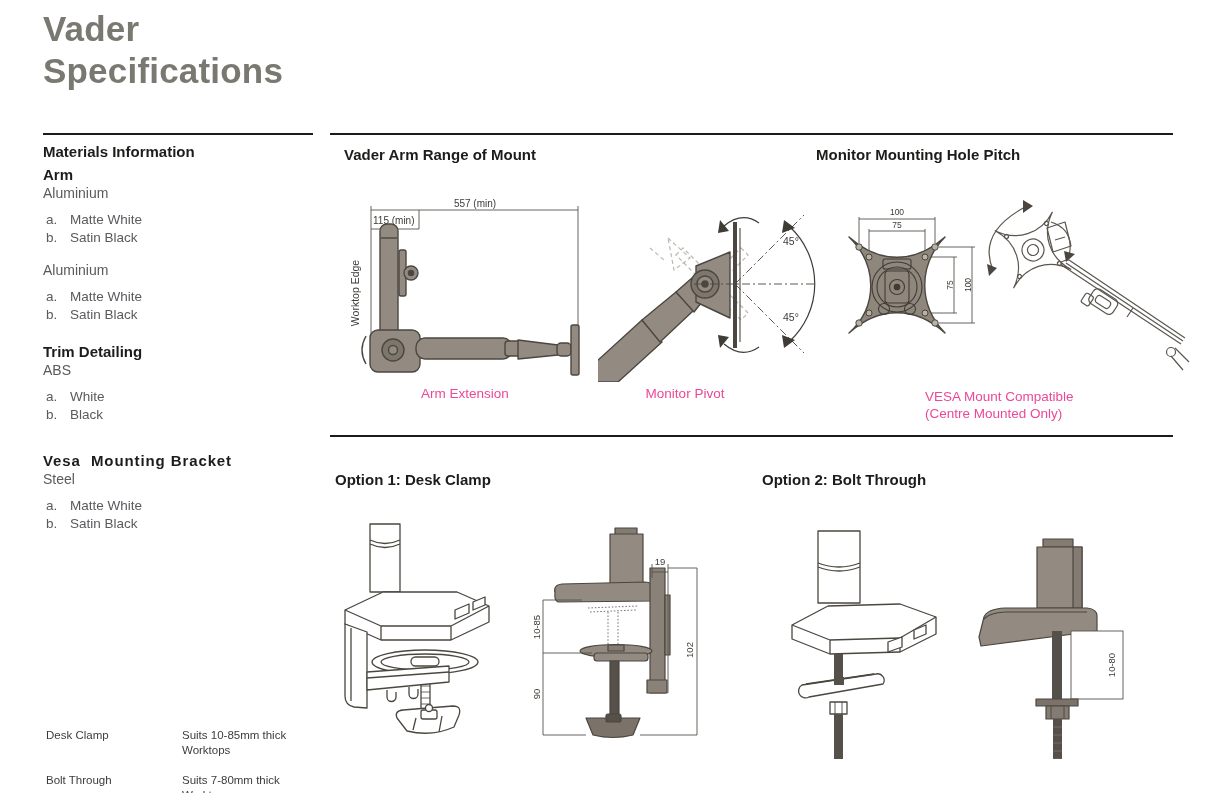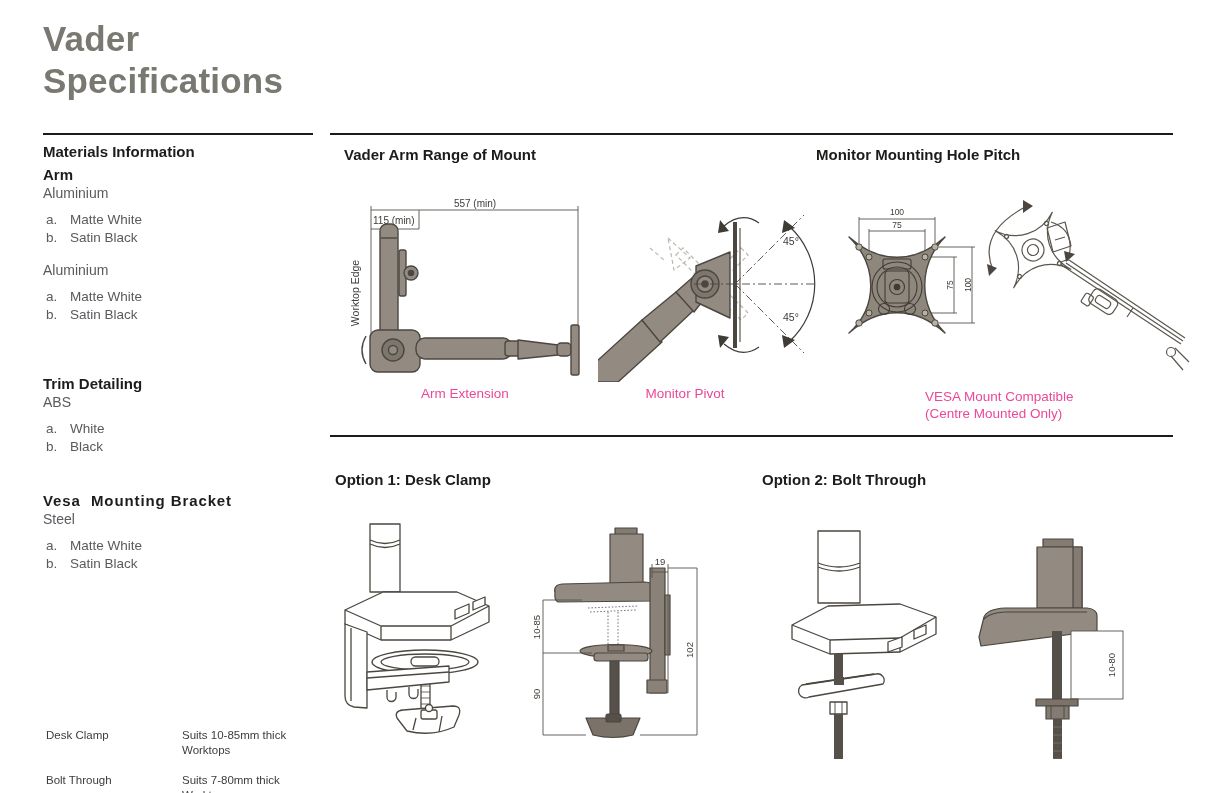--- a/index.html
+++ b/index.html
@@ -2,28 +2,28 @@
 <html><head>
 <meta charset="utf-8">
 <style>
   html,body{margin:0;padding:0;}
   body{
     width:1217px;height:793px;background:#ffffff;overflow:hidden;position:relative;
     font-family:"Liberation Sans", sans-serif;color:#1d1c1a;
   }
   .abs{position:absolute;}
   .page-title{
-    left:43px;top:18px;font-size:35px;font-weight:700;line-height:42px;
+    left:43px;top:8px;font-size:35px;font-weight:700;line-height:42px;
     color:#797871;letter-spacing:.2px;
   }
   .rule{background:#1c1b19;height:2px;}
   .head{font-size:15px;font-weight:700;color:#1d1c1a;white-space:nowrap;}
   .mat-sec{left:43px;width:272px;}
   .mat-name{font-size:15px;font-weight:700;line-height:19px;color:#1d1c1a;}
-  .mat-name.wide{letter-spacing:.9px;margin-top:40px;}
+  .mat-name.wide{letter-spacing:.9px;}
   .mat-material{font-size:14px;line-height:18px;color:#595a5e;}
   .mat-opts{margin-top:9px;}
   .opt-row{display:flex;font-size:13.5px;line-height:18px;color:#595a5e;padding-left:3px;}
   .opt-k{width:24px;flex:none;}
   .caption{font-size:13.5px;color:#ec4899;}
   .caption.center{text-align:center;}
   .notes{left:46px;top:728px;display:grid;grid-template-columns:136px 118px;
          font-size:11.5px;line-height:14.5px;color:#3b3c3f;row-gap:16px;}
   svg text{font-family:"Liberation Sans",sans-serif;fill:#3d3c38;}
 </style>
@@ -63,21 +63,21 @@
         <span class="opt-k">a.</span>
         <span>Matte White</span>
       </div>
     <div class="opt-row">
         <span class="opt-k">b.</span>
         <span>Satin Black</span>
       </div>
   </div>
 </div>
 
-<div class="abs mat-sec" style="top:374px">
+<div class="abs mat-sec" style="top:342px">
   <div class="mat-name">Trim Detailing</div>
   <div class="mat-material">ABS</div>
   <div class="mat-opts">
     <div class="opt-row">
         <span class="opt-k">a.</span>
         <span>White</span>
       </div>
     <div class="opt-row">
         <span class="opt-k">b.</span>
         <span>Black</span>

